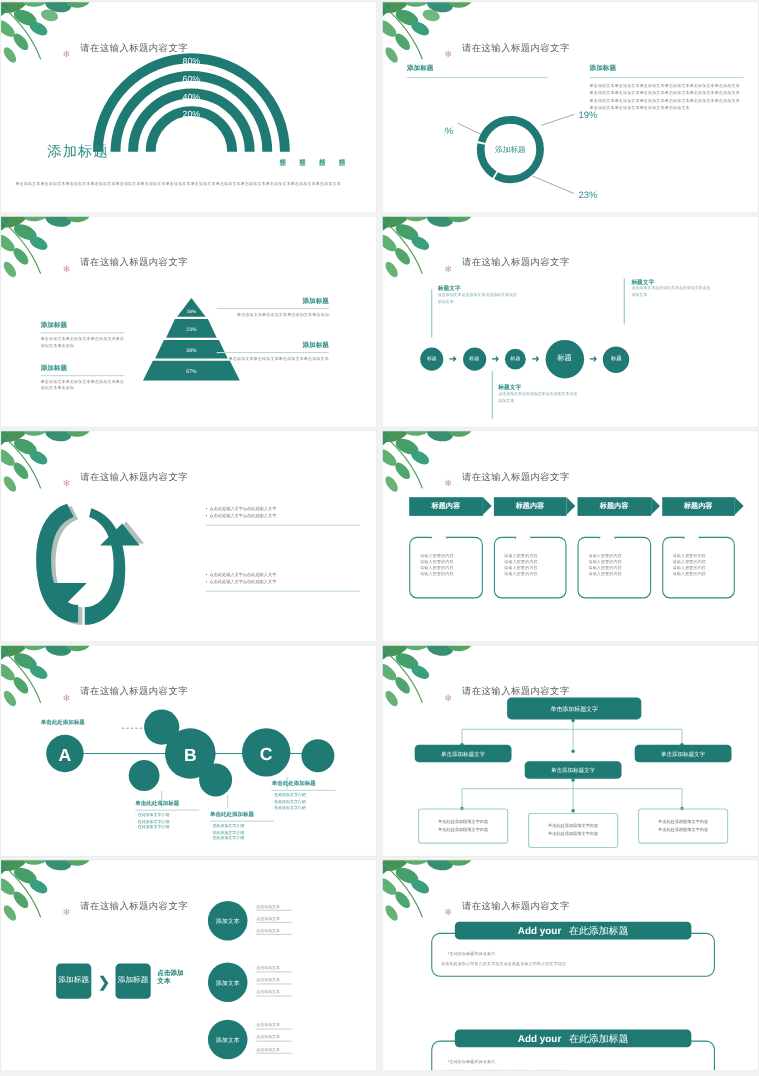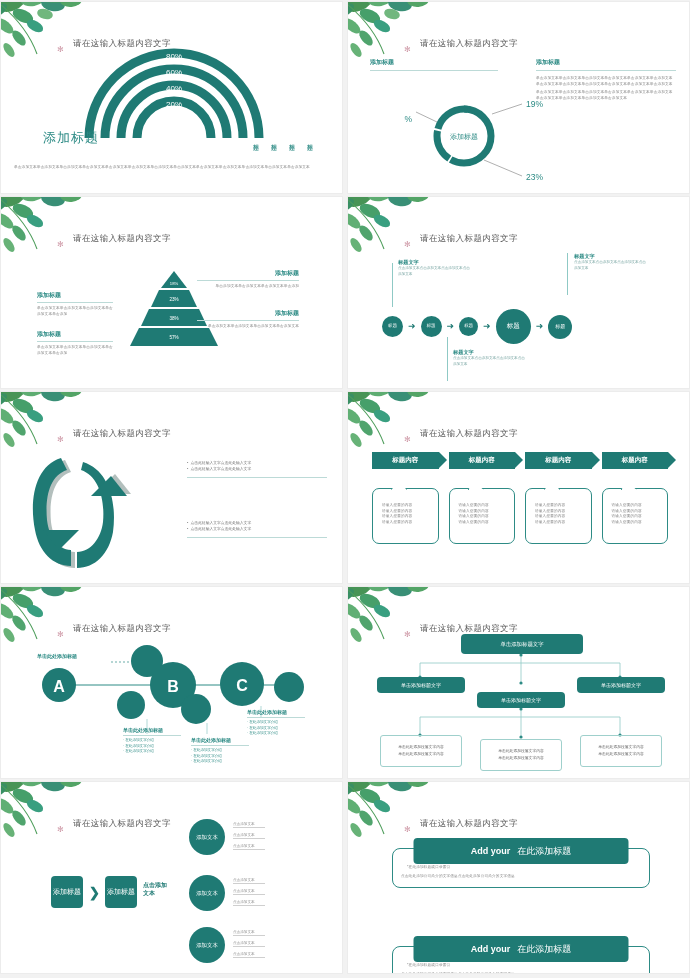--- a/index.html
+++ b/index.html
@@ -82,21 +82,21 @@
   
   .sq { background:#1f7a74; color:#fff; border-radius:4px; display:flex; align-items:center;
         justify-content:center; font-size:7px; line-height:1.25; text-align:center; }
   .circ-txt { border-radius:50%; background:#1f7a74; color:#fff; display:flex;
               align-items:center; justify-content:center; font-size:5.4px; }
   .ul-line { border-bottom:1px solid #cfcfcf; font-size:3.6px; color:#8a8a8a; padding-bottom:1px; }
 
   
   .s10-card { border:1px solid #2d8b85; border-radius:8px; position:relative; }
   .s10-bar { position:absolute; left:50%; transform:translateX(-50%); top:-11px;
-             background:#1f7a74; color:#fff; border-radius:4px; height:26px; width:215px;
+             background:#1f7a74; color:#fff; border-radius:4px; height:16px; width:215px;
              display:flex; align-items:center; justify-content:center; gap:7px; }
   .s10-bar .en { font-size:9px; font-weight:bold; }
   .s10-bar .cn { font-size:9px; }
 </style>
 </head>
 <body>
 
 <div class="grid">
 
   <div class="slide">

